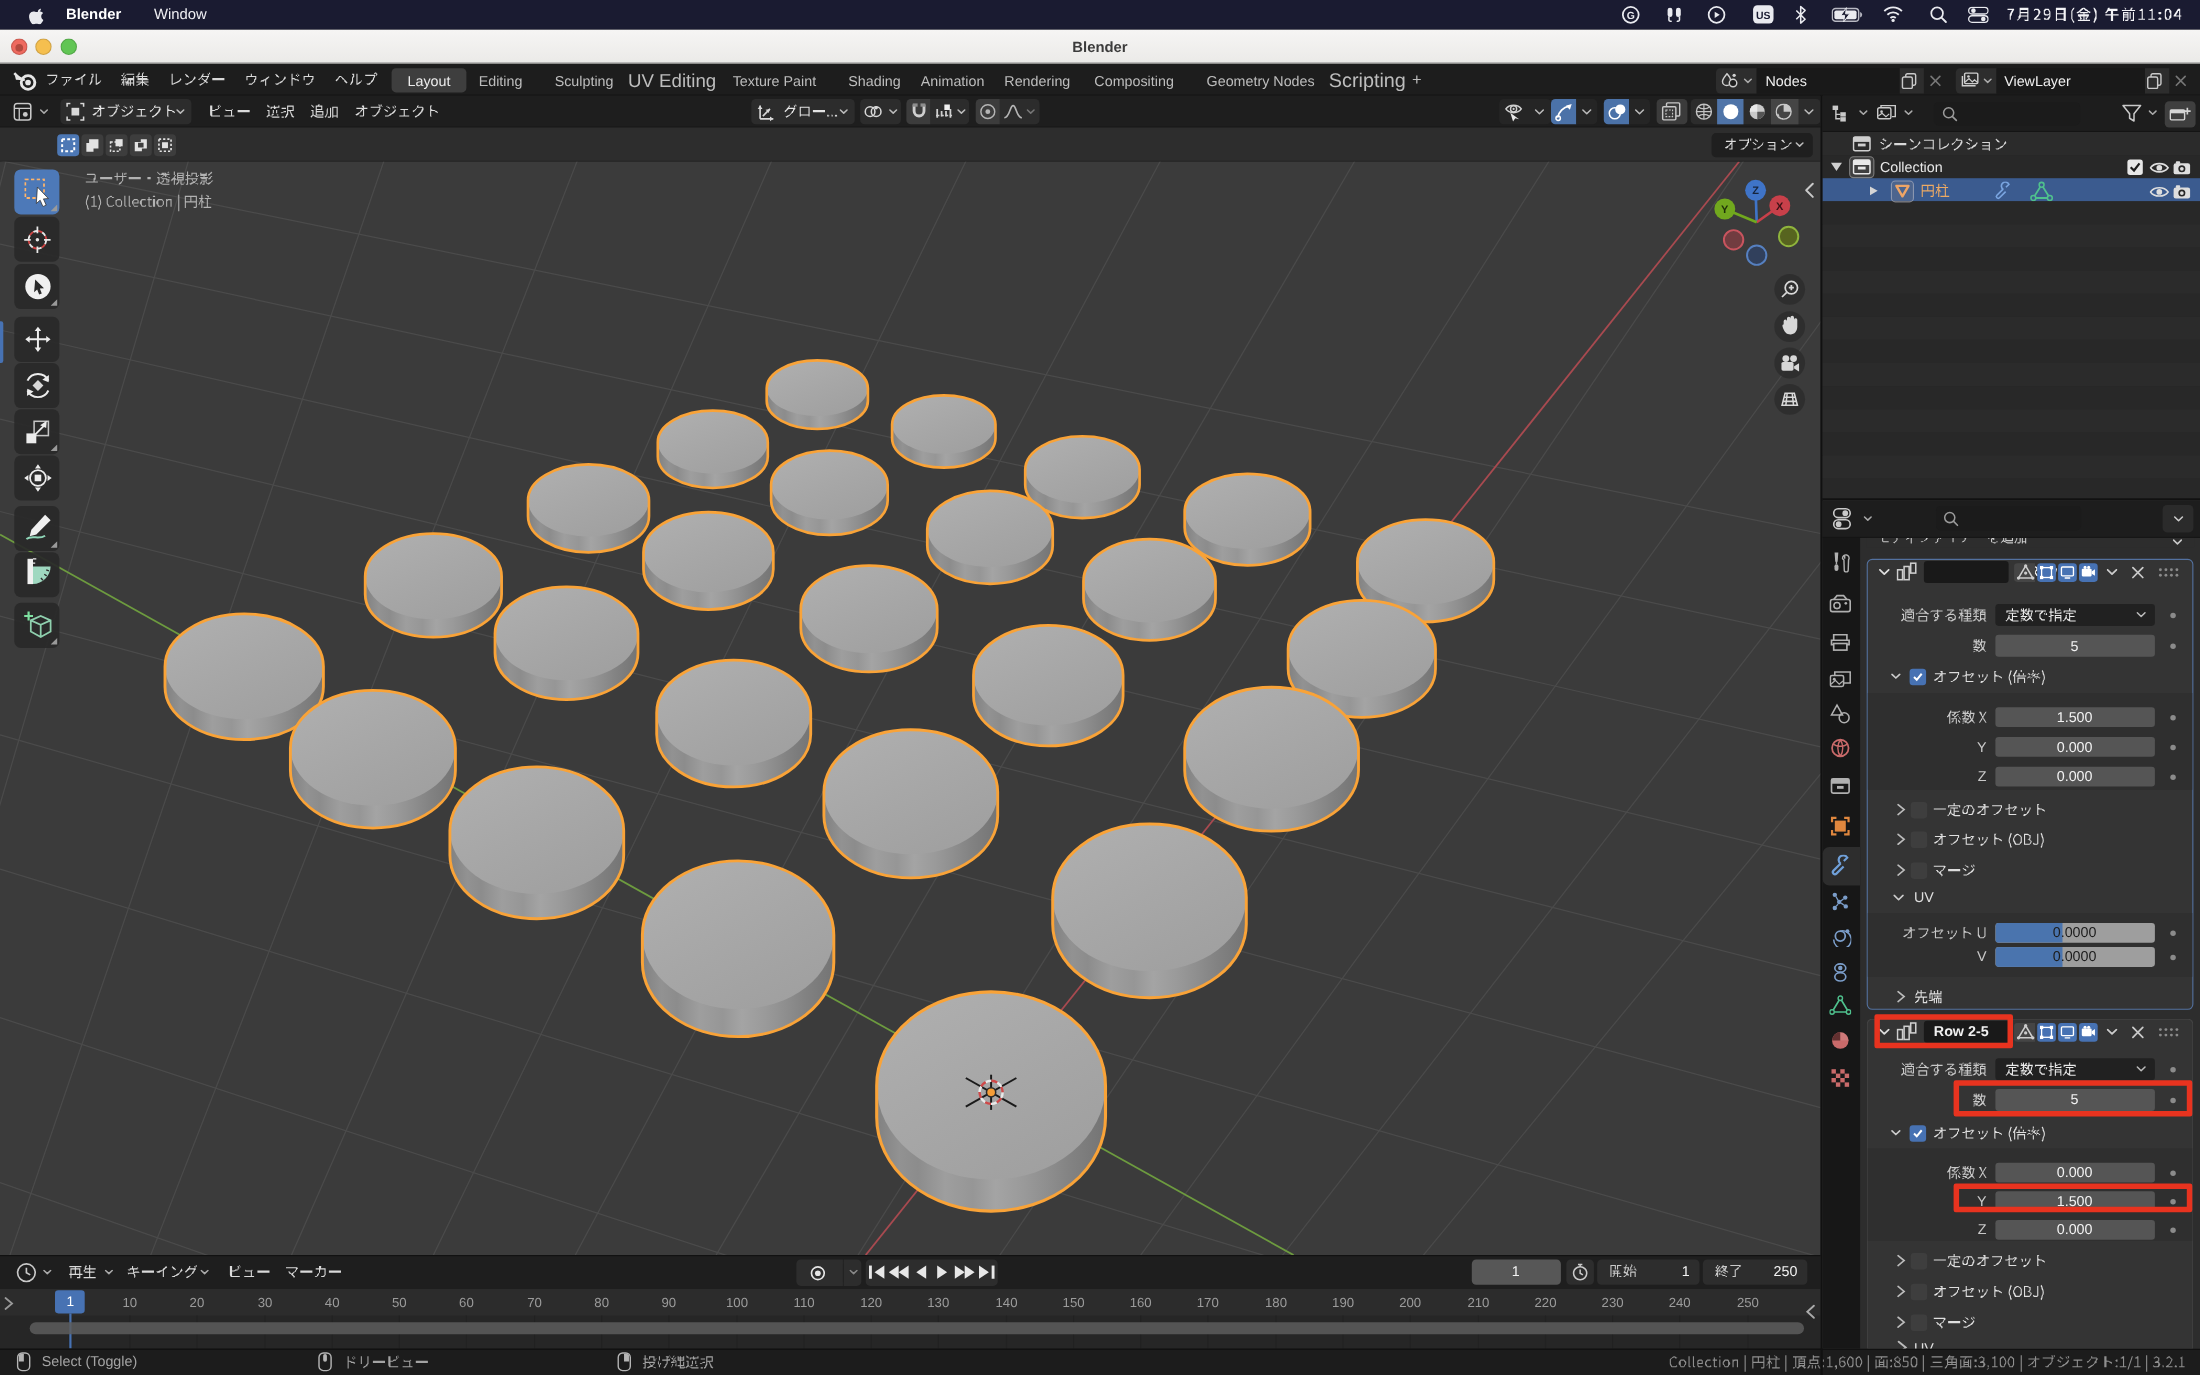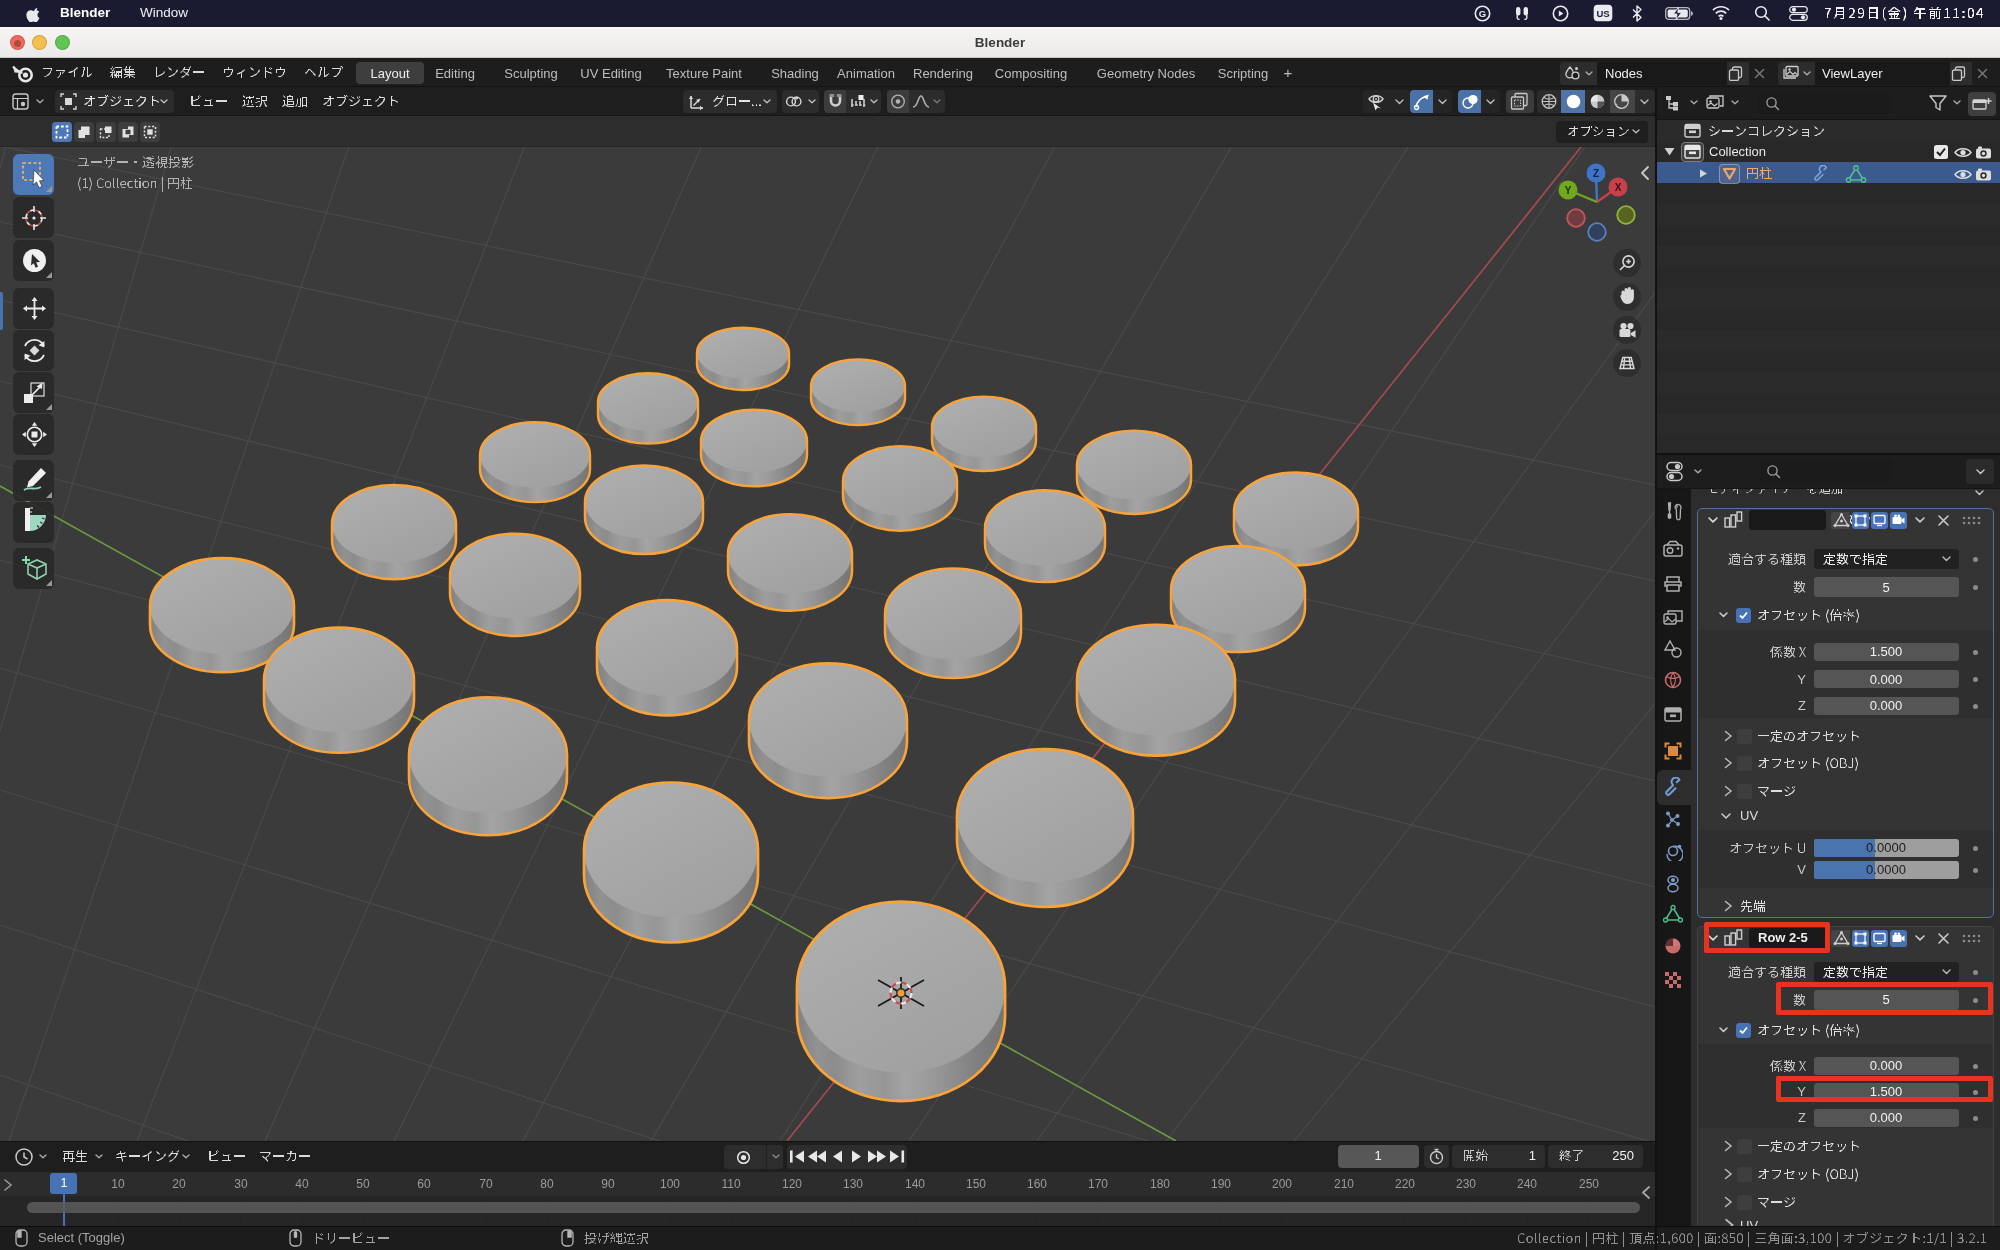--- a/index.html
+++ b/index.html
@@ -77,28 +77,28 @@
 <svg style="position:absolute;left:222px;top:64px;" width="67" height="18" viewBox="0 -13 67 18">
     <path d="M7 -10Q7 -10 7 -10Q7 -10 7 -9Q7 -9 7 -9Q7 -9 7 -8Q7 -8 7 -8H6Q6 -8 6 -8Q6 -9 6 -9Q6 -9 6 -9Q6 -10 6 -10Q6 -10 6 -10ZM11 -8Q11 -8 11 -8Q11 -7 11 -7Q11 -7 11 -6Q11 -6 11 -5Q11 -5 10 -4Q10 -4 10 -3Q10 -2 9 -2Q8 -1 7 -0Q6 0 5 0L4 -0Q4 -1 5 -1Q5 -1 5 -1Q6 -1 7 -1Q7 -2 8 -2Q8 -3 9 -3Q9 -4 9 -5Q10 -5 10 -6Q10 -7 10 -7H3Q3 -7 3 -7Q3 -6 3 -6Q3 -6 3 -5Q3 -5 3 -5Q3 -5 3 -5Q3 -4 3 -4H2Q2 -4 2 -5Q2 -5 2 -5Q2 -5 2 -5Q2 -6 2 -6Q2 -6 2 -7Q2 -7 2 -7Q2 -7 2 -8Q2 -8 2 -8Q2 -8 2 -8Q3 -8 3 -8H10Q10 -8 10 -8Q11 -8 11 -8Z M15 -3Q15 -4 16 -4Q17 -4 18 -5Q19 -5 19 -5Q20 -6 20 -6Q21 -7 22 -7Q22 -8 22 -8L23 -7Q23 -7 22 -6Q22 -6 21 -5Q20 -5 20 -4Q19 -4 19 -4Q18 -4 18 -3Q17 -3 16 -3Q16 -3 15 -2ZM19 -5 20 -5V-0Q20 0 20 0Q20 1 20 1Q20 1 20 1H19Q19 1 19 1Q19 1 19 0Q19 0 19 -0Z M29 -10Q29 -9 30 -9Q30 -9 31 -8Q31 -8 32 -7Q32 -7 32 -7L31 -6Q31 -6 31 -7Q30 -7 30 -7Q29 -8 29 -8Q29 -9 28 -9ZM28 -1Q29 -1 30 -1Q31 -2 32 -2Q32 -2 33 -3Q34 -3 35 -4Q36 -5 36 -6Q37 -7 37 -8L38 -6Q38 -6 37 -5Q36 -4 35 -3Q35 -2 34 -2Q33 -1 32 -1Q31 -1 31 -0Q30 0 29 0Z M48 -9Q48 -9 48 -9Q48 -8 48 -8Q49 -8 49 -7L48 -7Q48 -7 48 -8Q47 -8 47 -8Q47 -9 47 -9ZM49 -10Q49 -10 49 -9Q50 -9 50 -9Q50 -8 50 -8L50 -8Q49 -8 49 -8Q49 -9 49 -9Q49 -9 48 -10ZM43 -1Q43 -1 43 -2Q43 -2 43 -3Q43 -4 43 -5Q43 -5 43 -6Q43 -7 43 -8Q43 -8 43 -9Q43 -9 43 -9Q43 -10 43 -10H44Q44 -10 44 -9Q44 -9 44 -9Q44 -8 44 -7Q44 -7 44 -6Q44 -5 44 -4Q44 -3 44 -3Q44 -2 44 -2Q44 -1 44 -1Q44 -1 44 -0Q44 -0 44 0Q44 0 44 1H43Q43 0 43 -0Q43 -1 43 -1ZM44 -6Q44 -6 45 -6Q46 -6 47 -5Q48 -5 48 -5Q49 -5 50 -4L49 -3Q49 -3 48 -4Q47 -4 46 -4Q46 -5 45 -5Q44 -5 44 -5Z M59 -10Q59 -10 59 -10Q59 -10 59 -9Q59 -9 59 -9Q59 -9 59 -8Q59 -8 59 -8H58Q58 -8 58 -8Q58 -9 58 -9Q58 -9 58 -9Q58 -10 58 -10Q58 -10 58 -10ZM63 -8Q63 -8 63 -8Q63 -7 63 -7Q63 -7 63 -6Q63 -6 63 -5Q63 -5 62 -4Q62 -4 62 -3Q62 -2 61 -2Q60 -1 59 -0Q58 0 57 0L56 -0Q56 -1 57 -1Q57 -1 57 -1Q58 -1 59 -1Q59 -2 60 -2Q60 -3 61 -3Q61 -4 61 -5Q62 -5 62 -6Q62 -7 62 -7H55Q55 -7 55 -7Q55 -6 55 -6Q55 -6 55 -5Q55 -5 55 -5Q55 -5 55 -5Q55 -4 55 -4H54Q54 -4 54 -5Q54 -5 54 -5Q54 -5 54 -5Q54 -6 54 -6Q54 -6 54 -7Q54 -7 54 -7Q54 -7 54 -8Q54 -8 54 -8Q54 -8 54 -8Q55 -8 55 -8H62Q62 -8 62 -8Q63 -8 63 -8Z" fill="#d9d9d9"></path>
   </svg>
 <svg style="position:absolute;left:304px;top:64px;" width="41" height="18" viewBox="0 -13 41 18">
     <path d="M1 -4Q1 -4 1 -4Q1 -4 2 -5Q2 -5 2 -5Q3 -5 3 -6Q3 -6 4 -7Q4 -7 4 -8Q5 -8 5 -8Q6 -8 6 -8Q7 -7 7 -7Q8 -6 8 -6Q9 -5 9 -5Q10 -4 10 -4Q11 -3 11 -3Q12 -2 12 -2L11 -1Q11 -1 10 -2Q10 -2 9 -3Q9 -4 9 -4Q8 -4 8 -5Q8 -5 7 -5Q7 -6 7 -6Q6 -6 6 -7Q6 -7 5 -7Q5 -7 5 -7Q5 -6 4 -6Q4 -6 4 -5Q3 -5 3 -4Q3 -4 3 -4Q2 -3 2 -3Q2 -3 2 -3Z M20 -0Q20 -0 20 -1Q20 -1 20 -1Q20 -1 20 -2Q20 -2 20 -3Q20 -3 20 -4Q20 -5 20 -6Q20 -6 20 -7Q20 -8 20 -8Q20 -9 20 -9Q20 -9 20 -9Q20 -10 20 -10H21Q21 -10 21 -9Q21 -9 21 -9Q21 -9 21 -8Q21 -8 21 -7Q21 -6 21 -6Q21 -5 21 -4Q21 -3 21 -3Q21 -2 21 -2Q21 -1 21 -1Q22 -2 22 -2Q23 -3 24 -3Q24 -4 25 -4L25 -4Q25 -3 24 -2Q23 -1 23 -1Q22 -0 21 0Q21 0 21 0Q21 0 21 0ZM14 -0Q15 -1 15 -2Q16 -3 16 -4Q16 -4 16 -5Q16 -5 16 -6Q16 -7 17 -8Q17 -8 17 -9Q17 -9 16 -9Q16 -10 16 -10H18Q18 -10 18 -9Q18 -9 18 -9Q18 -9 18 -9Q18 -8 18 -7Q18 -7 17 -6Q17 -5 17 -4Q17 -4 17 -3Q17 -2 16 -1Q16 -0 15 0Z M36 -9Q36 -9 37 -9Q37 -8 37 -8Q38 -8 38 -9Q38 -9 38 -9Q38 -10 38 -10Q38 -10 37 -10Q37 -10 37 -10Q36 -10 36 -9ZM36 -9Q36 -10 36 -10Q36 -10 37 -11Q37 -11 37 -11Q38 -11 38 -11Q38 -10 39 -10Q39 -10 39 -9Q39 -9 39 -9Q38 -8 38 -8Q38 -8 37 -8Q37 -8 37 -8Q36 -8 36 -9Q36 -9 36 -9ZM37 -8Q37 -8 37 -8Q37 -8 37 -8Q37 -7 37 -7Q36 -6 36 -5Q36 -5 36 -4Q35 -4 35 -3Q34 -2 34 -2Q33 -1 32 -0Q31 0 30 0L29 -1Q30 -1 31 -1Q32 -2 33 -2Q33 -3 34 -4Q34 -4 35 -5Q35 -6 35 -6Q36 -7 36 -8Q35 -8 35 -8Q34 -8 34 -8Q33 -8 32 -8Q32 -8 31 -8Q30 -8 30 -8Q29 -8 29 -8Q29 -8 28 -8Q28 -8 28 -8V-9Q28 -9 28 -9Q28 -9 29 -9Q29 -9 29 -9Q29 -9 30 -9Q30 -9 31 -9Q31 -9 32 -9Q32 -9 33 -9Q34 -9 34 -9Q35 -9 35 -9Q35 -9 36 -9Q36 -9 36 -9Q36 -9 36 -9Z" fill="#d9d9d9"></path>
   </svg>
 <div style="position:absolute;left:356px;top:62px;width:68px;height:22px;background:#3e3e3e;border-radius:4px;"></div>
 <div style="position:absolute;top:64px;font-size:13px;color:#ececec;font-weight:400;line-height:19px;white-space:nowrap;font-family:'Liberation Sans',sans-serif;left:390px;transform:translateX(-50%);">Layout</div>
 <div style="position:absolute;top:64px;font-size:13px;color:#bdbdbd;font-weight:400;line-height:19px;white-space:nowrap;font-family:'Liberation Sans',sans-serif;left:455px;transform:translateX(-50%);">Editing</div>
 <div style="position:absolute;top:64px;font-size:13px;color:#bdbdbd;font-weight:400;line-height:19px;white-space:nowrap;font-family:'Liberation Sans',sans-serif;left:531px;transform:translateX(-50%);">Sculpting</div>
-<div style="position:absolute;top:64px;font-size:13px;color:#bdbdbd;font-weight:400;line-height:19px;white-space:nowrap;font-family:'Liberation Sans',sans-serif;left:611px;transform:translateX(-50%);">UV Editing</div>
+<div style="position:absolute;top:64px;font-size:17px;color:#bdbdbd;font-weight:400;line-height:19px;white-space:nowrap;font-family:'Liberation Sans',sans-serif;left:611px;transform:translateX(-50%);">UV Editing</div>
 <div style="position:absolute;top:64px;font-size:13px;color:#bdbdbd;font-weight:400;line-height:19px;white-space:nowrap;font-family:'Liberation Sans',sans-serif;left:704px;transform:translateX(-50%);">Texture Paint</div>
 <div style="position:absolute;top:64px;font-size:13px;color:#bdbdbd;font-weight:400;line-height:19px;white-space:nowrap;font-family:'Liberation Sans',sans-serif;left:795px;transform:translateX(-50%);">Shading</div>
 <div style="position:absolute;top:64px;font-size:13px;color:#bdbdbd;font-weight:400;line-height:19px;white-space:nowrap;font-family:'Liberation Sans',sans-serif;left:866px;transform:translateX(-50%);">Animation</div>
 <div style="position:absolute;top:64px;font-size:13px;color:#bdbdbd;font-weight:400;line-height:19px;white-space:nowrap;font-family:'Liberation Sans',sans-serif;left:943px;transform:translateX(-50%);">Rendering</div>
 <div style="position:absolute;top:64px;font-size:13px;color:#bdbdbd;font-weight:400;line-height:19px;white-space:nowrap;font-family:'Liberation Sans',sans-serif;left:1031px;transform:translateX(-50%);">Compositing</div>
 <div style="position:absolute;top:64px;font-size:13px;color:#bdbdbd;font-weight:400;line-height:19px;white-space:nowrap;font-family:'Liberation Sans',sans-serif;left:1146px;transform:translateX(-50%);">Geometry Nodes</div>
-<div style="position:absolute;top:64px;font-size:13px;color:#bdbdbd;font-weight:400;line-height:19px;white-space:nowrap;font-family:'Liberation Sans',sans-serif;left:1243px;transform:translateX(-50%);">Scripting</div>
+<div style="position:absolute;top:64px;font-size:18px;color:#bdbdbd;font-weight:400;line-height:19px;white-space:nowrap;font-family:'Liberation Sans',sans-serif;left:1243px;transform:translateX(-50%);">Scripting</div>
 <div style="position:absolute;top:62px;font-size:15px;color:#bdbdbd;font-weight:400;line-height:21px;white-space:nowrap;font-family:'Liberation Sans',sans-serif;left:1288px;transform:translateX(-50%);">+</div>
 <div style="position:absolute;left:1560px;top:62px;width:37px;height:23px;background:#2d2d2d;border-radius:4px 0 0 4px;"></div>
 <div style="position:absolute;left:1597px;top:62px;width:130px;height:23px;background:#191919;"></div>
 <div style="position:absolute;left:1727px;top:62px;width:22px;height:23px;background:#2d2d2d;"></div>
 <svg style="position:absolute;left:1564px;top:65px;" width="17" height="17" viewBox="0 0 17 17">
     <path d="M6 2 C9 5 9.5 7 9.5 9 a3.8 3.8 0 1 1 -7.6 0 C2 7 3.5 5 6 2 Z" fill="none" stroke="#cfcfcf" stroke-width="1.3"></path>
     <circle cx="11.5" cy="10.5" r="3.4" fill="#1d1d1d" stroke="#cfcfcf" stroke-width="1.3"></circle>
     <circle cx="12.5" cy="3.5" r="1.5" fill="#cfcfcf"></circle>
   </svg>
 <svg style="position:absolute;left:1584.5px;top:70.575px;" width="9" height="6.8500000000000005" viewBox="0 0 9 6.8500000000000005">

